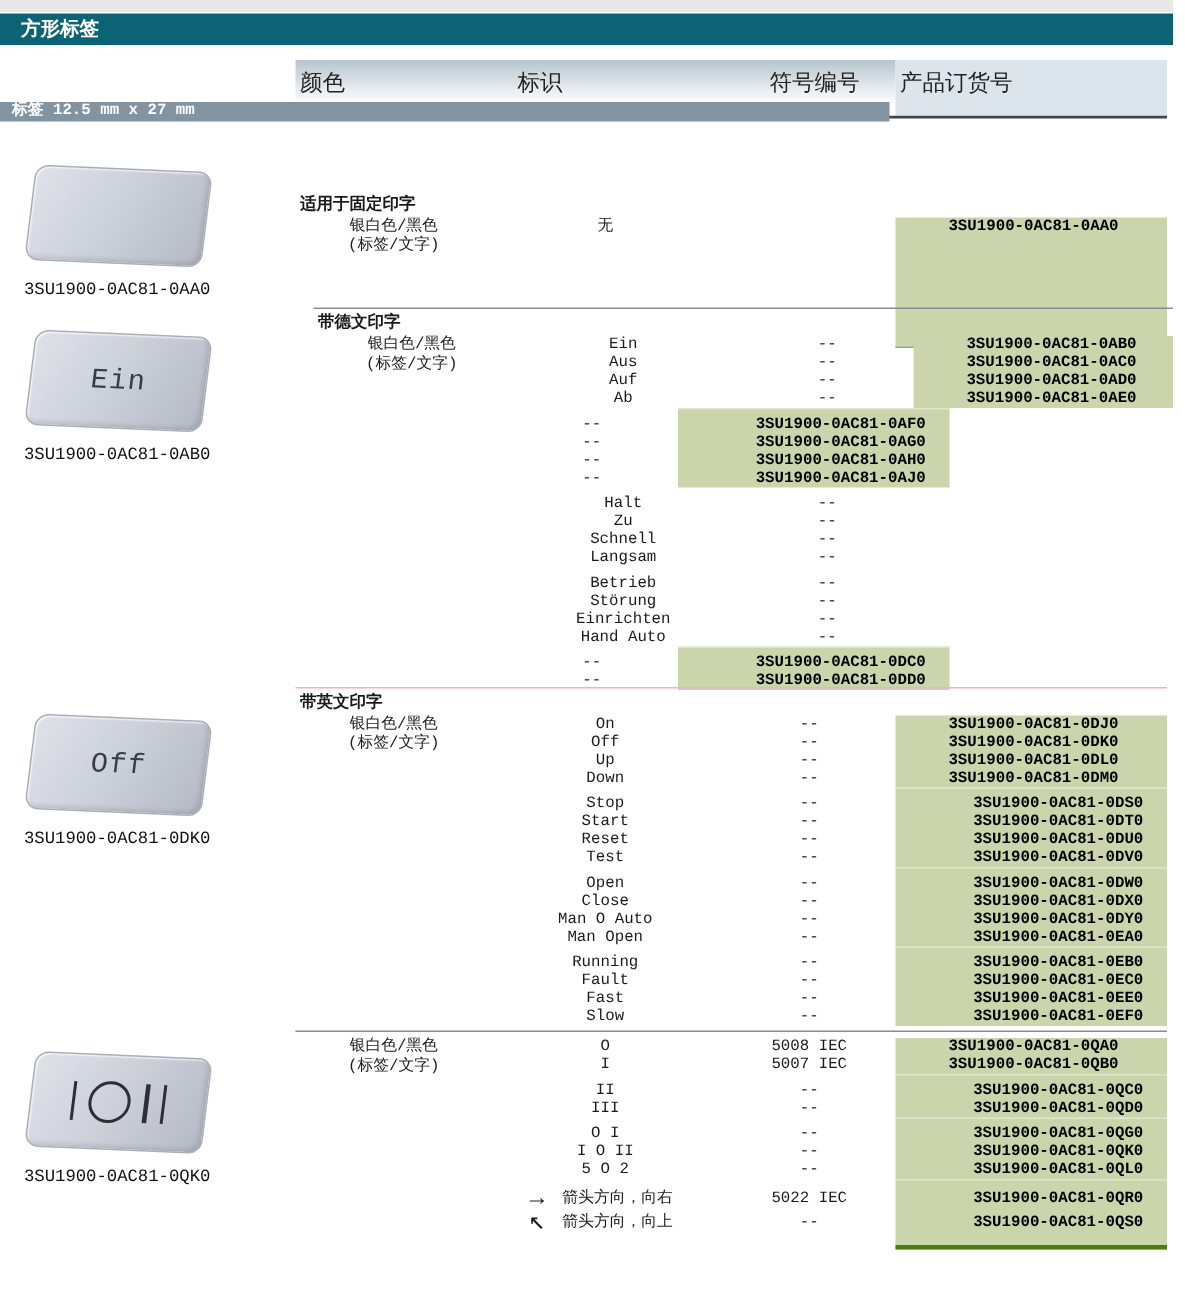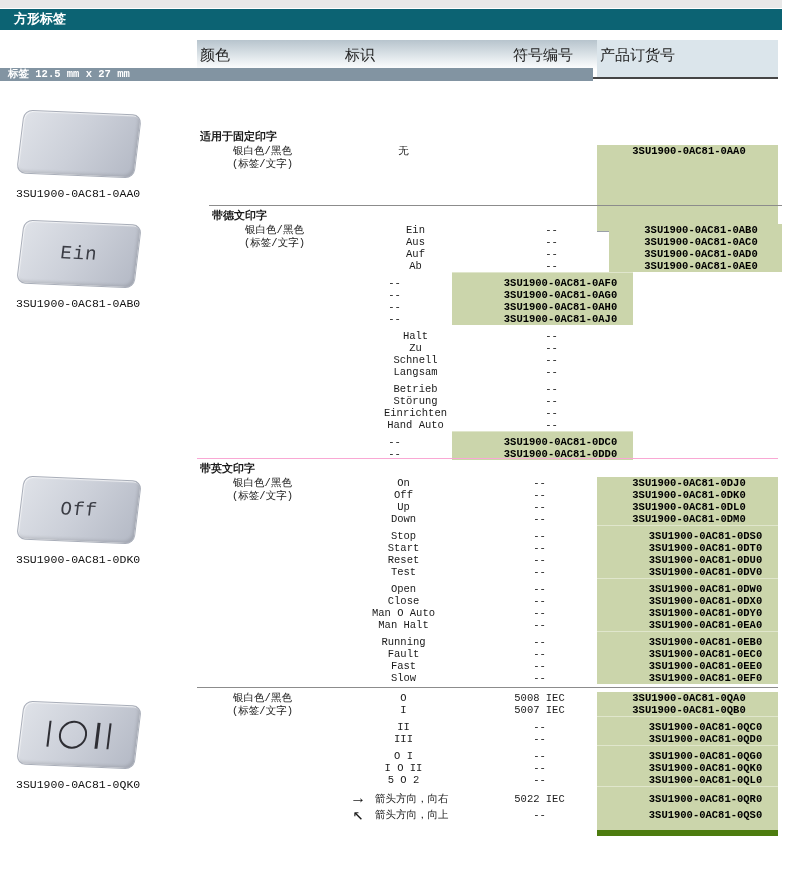--- a/index.html
+++ b/index.html
@@ -48,21 +48,21 @@
   .gsep .gcol{padding-top:5px;}
   .gsep .col-order{box-shadow:inset 0 1px 0 #e0e6cc;padding-left:33px;}
   .row{height:12px;line-height:12px;font-size:10.5px;white-space:nowrap;overflow:visible;}
   .col-order .row{font-weight:bold;padding-left:3px;font-size:10.5px;color:#000;}
   .row-arrow{height:16px;line-height:16px;display:flex;align-items:center;}
   .col-symbol .row-arrow,.col-order .row-arrow{display:block;}
   .arrow{display:inline-block;width:34px;margin-left:16px;font-size:16px;color:#1a1a1a;}
   .arrow-up{font-size:18px;}
   #section-0 .col-order{height:87px;border-bottom:1px solid #9aa0a8;}
   #section-3 .group:last-child .gcol{padding-bottom:7px;}
-  #section-3 .group:last-child .col-order{border-bottom:6px solid #4d7c0f;}
+  #section-3 .group:last-child .col-order{border-bottom:3px solid #4d7c0f;}
 </style>
 </head>
 <body>
 
 <div class="page">
   <div class="top-strip"></div>
   <div class="title-bar">方形标签</div>
 
   <div class="table-head">
     <div class="th-main"></div>
@@ -245,21 +245,21 @@
               <div class="row">3SU1900-0AC81-0DT0</div>
               <div class="row">3SU1900-0AC81-0DU0</div>
               <div class="row">3SU1900-0AC81-0DV0</div>
             </div>
           </div>
           <div class="group gsep">
             <div class="gcol col-marking">
               <div class="row">Open</div>
               <div class="row">Close</div>
               <div class="row">Man O Auto</div>
-              <div class="row">Man Halt</div>
+              <div class="row">Man Open</div>
             </div>
             <div class="gcol col-symbol">
               <div class="row">--</div>
               <div class="row">--</div>
               <div class="row">--</div>
               <div class="row">--</div>
             </div>
             <div class="gcol col-order">
               <div class="row">3SU1900-0AC81-0DW0</div>
               <div class="row">3SU1900-0AC81-0DX0</div>

